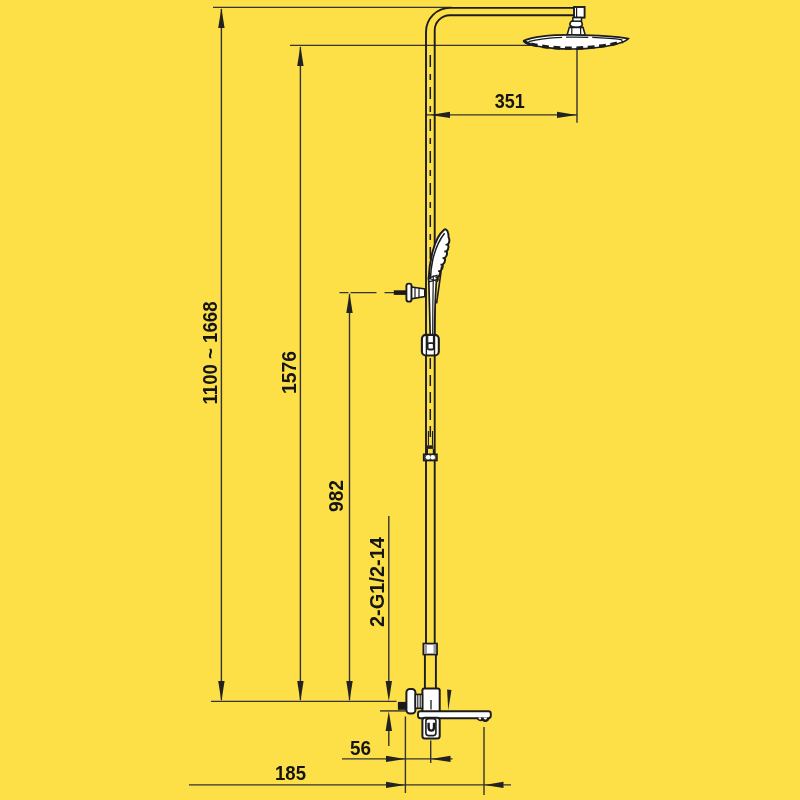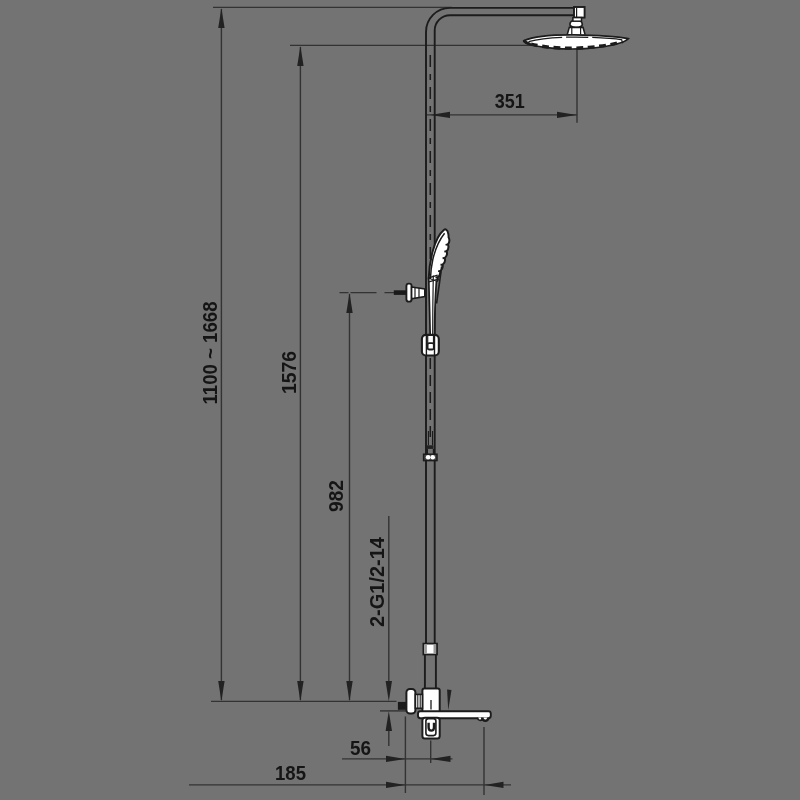--- a/index.html
+++ b/index.html
@@ -1,16 +1,16 @@
 <!DOCTYPE html>
 <html><head>
 <meta charset="utf-8">
 <style>
   html,body{margin:0;padding:0;background:#ffffff;}
-  #page{width:800px;height:800px;position:relative;background:#737373;}
+  #page{width:800px;height:800px;position:relative;background:#fde047;}
   svg{display:block;}
   text{font-family:"Liberation Sans",sans-serif;font-weight:bold;fill:#151515;}
 </style>
 </head>
 <body>
 
 <div id="page">
 <svg width="800" height="800" viewBox="0 0 800 800">
 <g stroke-linecap="butt" fill="none">
 

